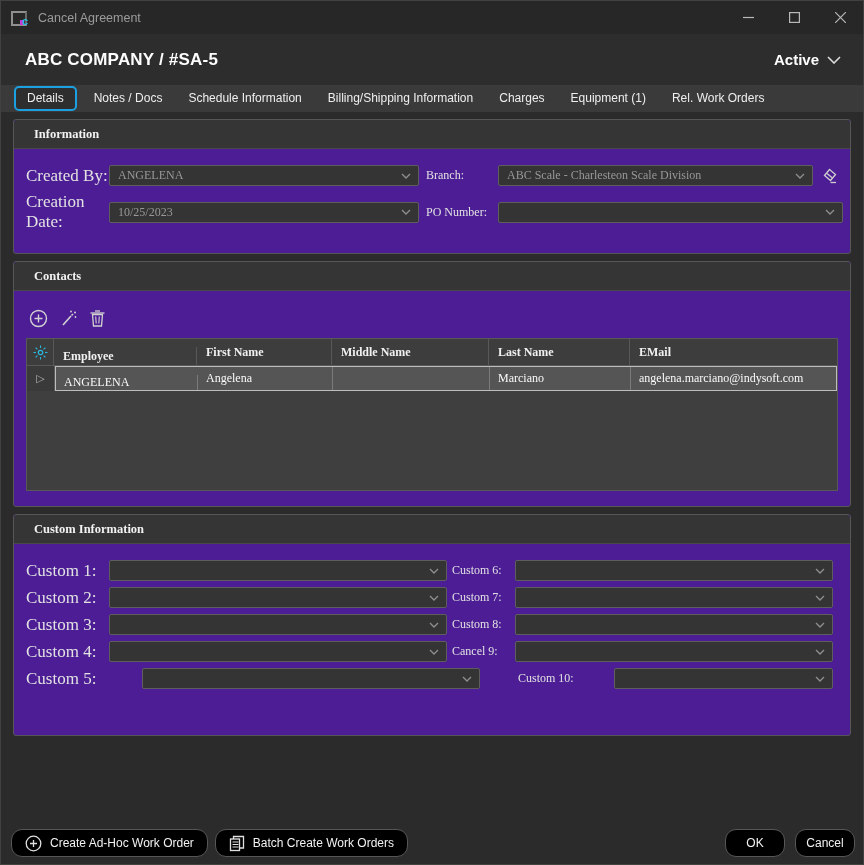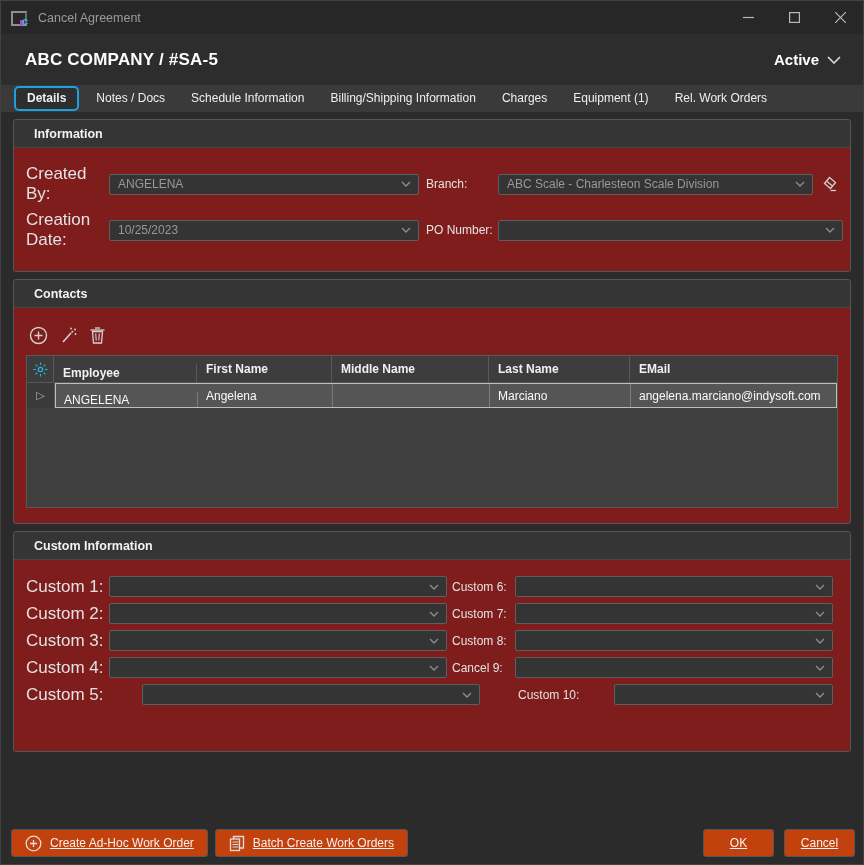--- a/index.html
+++ b/index.html
@@ -17,24 +17,24 @@
   .win-title{font-size:12.5px;color:#9b9b9b;}
   .win-controls{margin-left:auto;display:flex;height:33px;}
   .win-btn{width:46px;display:flex;align-items:center;justify-content:center;color:#b9b9b9;}
   
   .doc-header{height:51px;background:#2d2d2d;display:flex;align-items:center;padding:0 22px 0 24px;}
   .doc-title{font-size:17px;font-weight:bold;color:#fdfdfd;letter-spacing:.2px;}
   .status{margin-left:auto;display:flex;align-items:center;gap:8px;font-size:15px;font-weight:bold;color:#fdfdfd;}
   
   .tabbar{height:27px;background:#3a3a3a;display:flex;align-items:center;padding-left:13px;}
   .tab{font-size:12px;color:#efefef;padding:0 13px;line-height:27px;white-space:nowrap;}
-  .tab.selected{border:2px solid #1ba1e2;border-radius:5px;background:#2e2e2e;line-height:21px;padding:0 11px;margin-right:4px;font-weight:bold;}
+  .tab.selected{border:2px solid #1ba1e2;border-radius:5px;background:#2e2e2e;line-height:21px;padding:0 11px;margin-right:4px;}
   
   .content{padding:7px 12px 0 12px;}
-  .panel{border:1px solid #565656;border-radius:3px;margin-bottom:7px;background:#7f1d1d;}
+  .panel{border:1px solid #565656;border-radius:3px;margin-bottom:7px;background:#4c1d95;font-family:Liberation Serif, serif;}
   .panel-hd{background:#353535;border-bottom:1px solid #484848;border-radius:3px 3px 0 0;
             padding:7px 20px 6px;font-weight:bold;font-size:12.5px;color:#f2f2f2;}
   .custom-panel{margin-top:5px;}
   
   .info-body{padding:16px 7px 21px 12px;}
   .f-row{display:flex;align-items:center;margin-bottom:6px;}
   .f-label{width:83px;font-size:17px;color:#e2e2e2;flex:none;}
   .combo{height:21px;background:#343434;border:1px solid #5e5e5e;border-radius:2px;
          display:flex;align-items:center;padding:0 7px 0 8px;box-sizing:border-box;}
   .combo .val{flex:1;font-size:12px;color:#989898;white-space:nowrap;overflow:hidden;}
@@ -60,24 +60,24 @@
   .gd-cell{border-right:1px solid #7b7b7b;display:flex;align-items:center;padding-left:8px;
            font-size:12px;color:#fafafa;box-sizing:border-box;white-space:nowrap;overflow:hidden;}
   .sel-row .cw1{width:142px;} .sel-row .cw5{border-right:none;}
   .grid-empty{height:99px;background:#3f3f3f;}
   
   .custom-body{padding:16px 17px 46px 12px;}
   .w338{width:338px;flex:none;}
   .cr-label{width:63px;margin-left:5px;font-size:12px;flex:none;}
   
   .footer{position:absolute;left:10px;right:8px;bottom:7px;display:flex;align-items:center;}
-  .btn{height:28px;background:#c2410c;border:1px solid #565656;border-radius:3px;color:#f2f2f2;
-       font-size:12px;display:flex;align-items:center;justify-content:center;box-sizing:border-box;text-decoration:underline;}
+  .btn{height:28px;background:#000000;border:1px solid #565656;border-radius:11px;color:#f2f2f2;
+       font-size:12px;display:flex;align-items:center;justify-content:center;box-sizing:border-box;}
   .btn-ico{padding:0 13px;gap:8px;margin-right:7px;}
-  .btn-sm{width:71px;text-align:right;}
+  .btn-sm{width:60px;text-align:right;}
   .right-group{margin-left:auto;display:flex;gap:10px;}
   .icon-btn{display:flex;align-items:center;justify-content:center;}
 </style>
 </head>
 <body>
 
 <div class="window">
 
   <div class="titlebar">
     <span class="app-icon">

